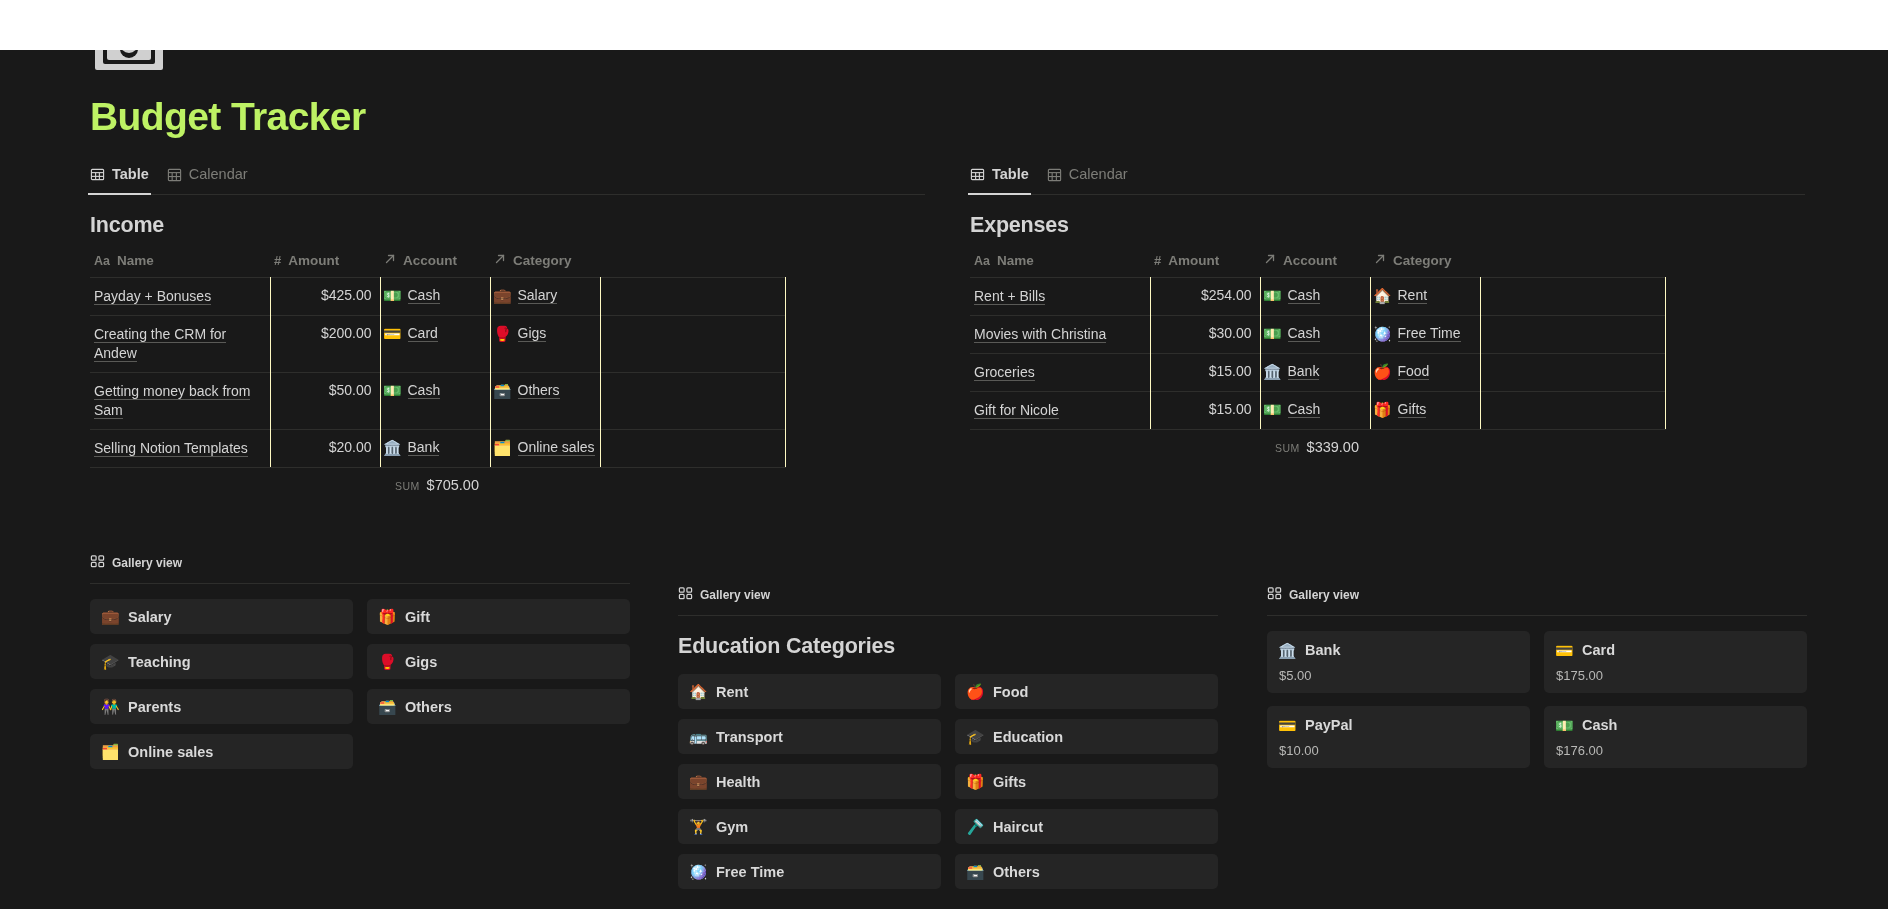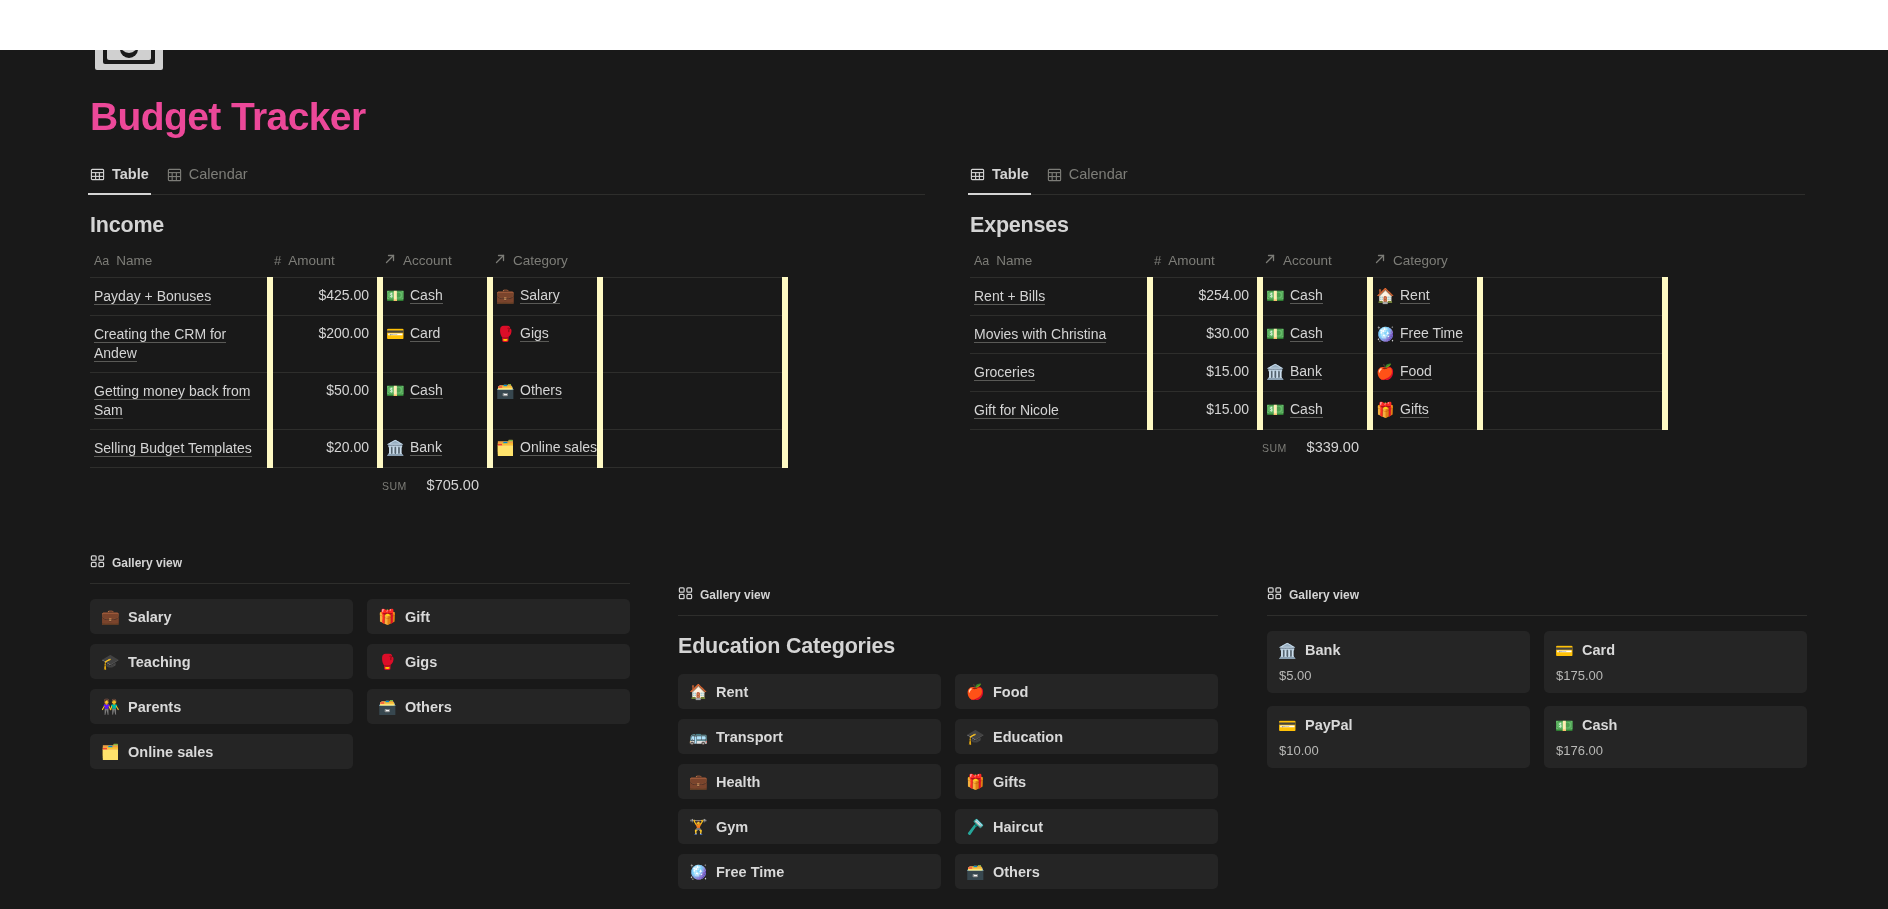--- a/index.html
+++ b/index.html
@@ -38,21 +38,21 @@
     width: 78px;
     height: 60px;
     z-index: 5;
   }
   .page-title {
     position: absolute;
     left: 90px;
     top: 45px;
     font-size: 39px;
     font-weight: bold;
-    color: #ec4899;
+    color: #bef264;
     letter-spacing: -0.6px;
   }
 
   
   .view-tabs {
     display: flex;
     align-items: center;
     gap: 18px;
     height: 26px;
   }
@@ -93,36 +93,36 @@
   }
 
   
   table.ntable {
     border-collapse: collapse;
     margin-top: 11px;
     table-layout: fixed;
   }
   table.ntable th {
     font-size: 13.5px;
-    font-weight: normal;
+    font-weight: bold;
     color: #7d7d78;
     text-align: right;
     padding: 4px 8px 9px 4px;
     border: none;
     vertical-align: bottom;
   }
   table.ntable th .th-inner {
     display: flex;
     align-items: center;
     gap: 7px;
   }
   table.ntable th.num .th-inner { }
   table.ntable td {
     border-top: 1px solid #2e2e2c;
-    border-right: 6px solid #fef9c3;
+    border-right: 1px solid #fef9c3;
     padding: 9px 8px 9px 4px;
     font-size: 14px;
     color: #d4d4d4;
     vertical-align: top;
     height: 28px;
   }
   table.ntable tr.last-row td { border-bottom: 1px solid #2e2e2c; }
   td.cell-name span.nm {
     border-bottom: 1px solid #5a5a57;
     line-height: 19px;
@@ -136,21 +136,21 @@
     align-items: center;
     gap: 6px;
   }
   td.cell-rel .chip .lbl { border-bottom: 1px solid #5a5a57; }
   td.cell-blank { border-right: none; }
 
   .sum-row {
     display: flex;
     justify-content: flex-end;
     align-items: baseline;
-    gap: 20px;
+    gap: 7px;
     padding-top: 9px;
     padding-right: 11px;
   }
   .sum-lbl { font-size: 10.5px; color: #7d7d78; letter-spacing: 0.4px; }
   .sum-val { font-size: 14.5px; color: #d4d4d4; }
 
   
   .gallery-head {
     display: flex;
     align-items: center;
@@ -352,21 +352,21 @@
                   <span class="emoji">💵</span>
                   <span class="lbl">Cash</span>
                 </span></td>
             <td class="cell-rel"><span class="chip">
                   <span class="emoji">🗃️</span>
                   <span class="lbl">Others</span>
                 </span></td>
             <td class="cell-blank"></td>
           </tr>
           <tr class="last-row">
-            <td class="cell-name"><span class="nm">Selling Budget Templates</span></td>
+            <td class="cell-name"><span class="nm">Selling Notion Templates</span></td>
             <td class="cell-amount">$20.00</td>
             <td class="cell-rel"><span class="chip">
                   <span class="emoji">🏛️</span>
                   <span class="lbl">Bank</span>
                 </span></td>
             <td class="cell-rel"><span class="chip">
                   <span class="emoji">🗂️</span>
                   <span class="lbl">Online sales</span>
                 </span></td>
             <td class="cell-blank"></td>

